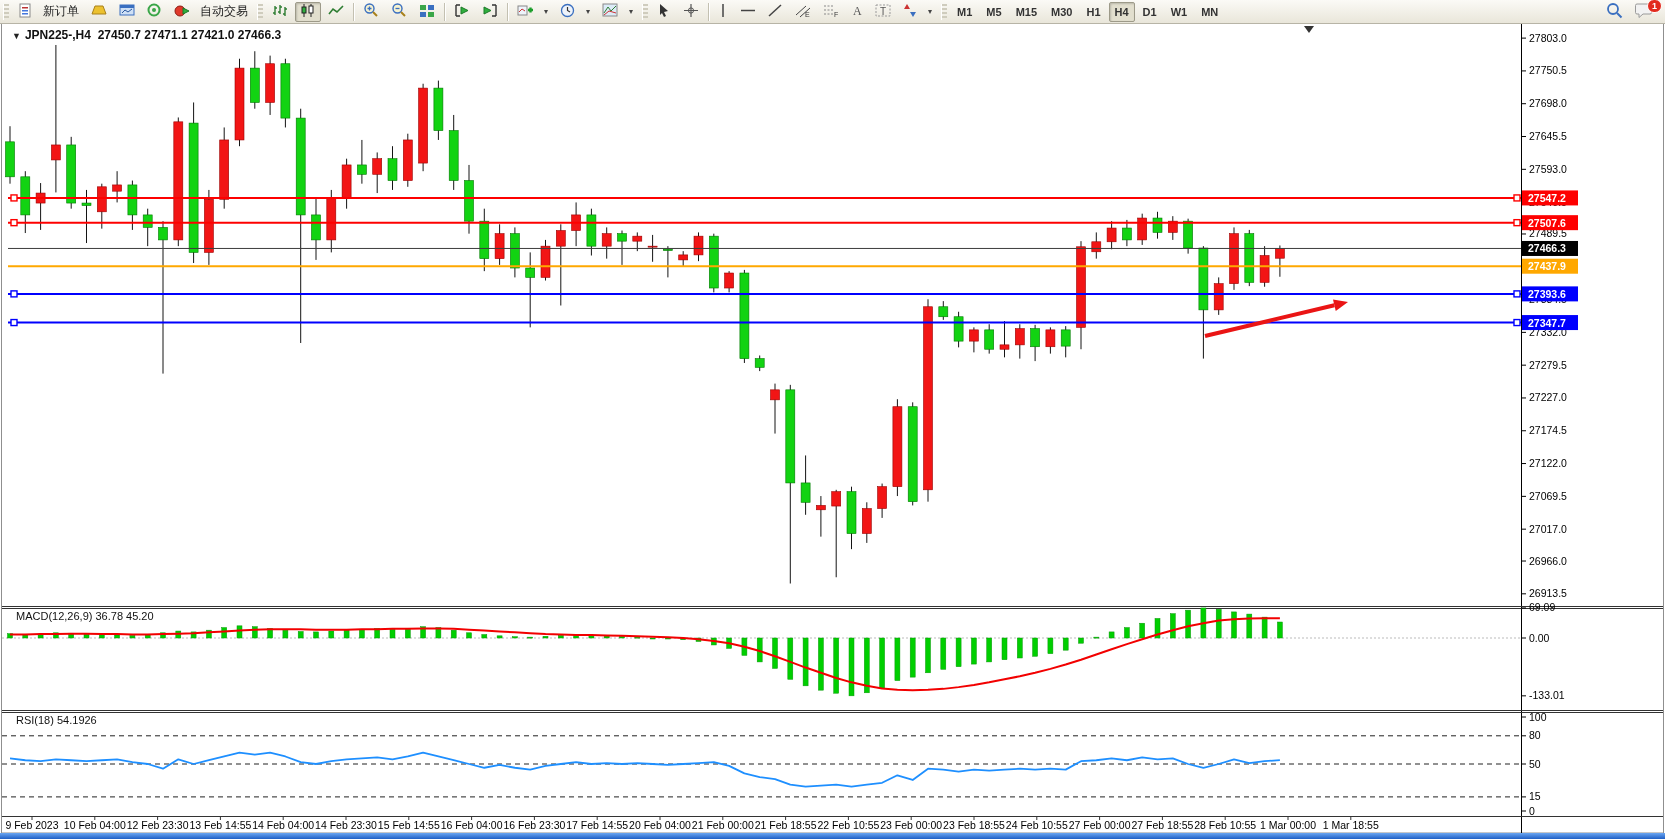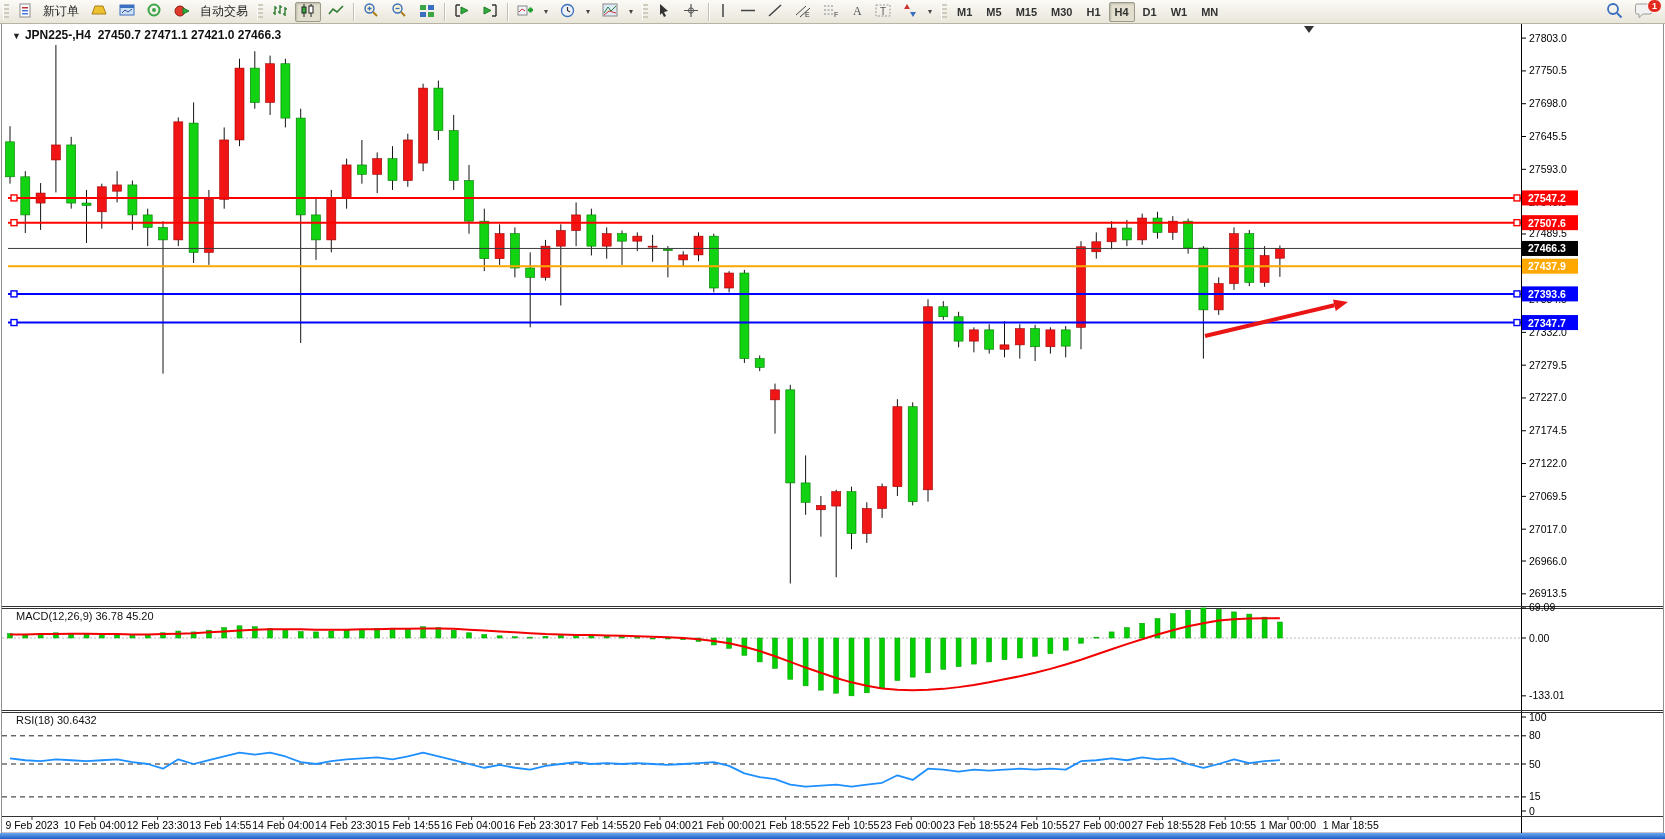--- a/index.html
+++ b/index.html
@@ -638,17 +638,17 @@
     </svg>
 
   <div class="chart-title">
     <span class="tri">▼</span><span>JPN225-,H4</span>&nbsp;&nbsp;<span>27450.7 27471.1 27421.0 27466.3</span>
   </div>
 
   <div class="ind-label" style="top:610px">
     <span>MACD(12,26,9)</span> <span>36.78 45.20</span>
   </div>
   <div class="ind-label" style="top:714px">
-    <span>RSI(18)</span> <span>30.6432</span>
+    <span>RSI(18)</span> <span>54.1926</span>
   </div>
 
   <div id="bottom-strip"></div>
 </div>
 
 </body></html>

